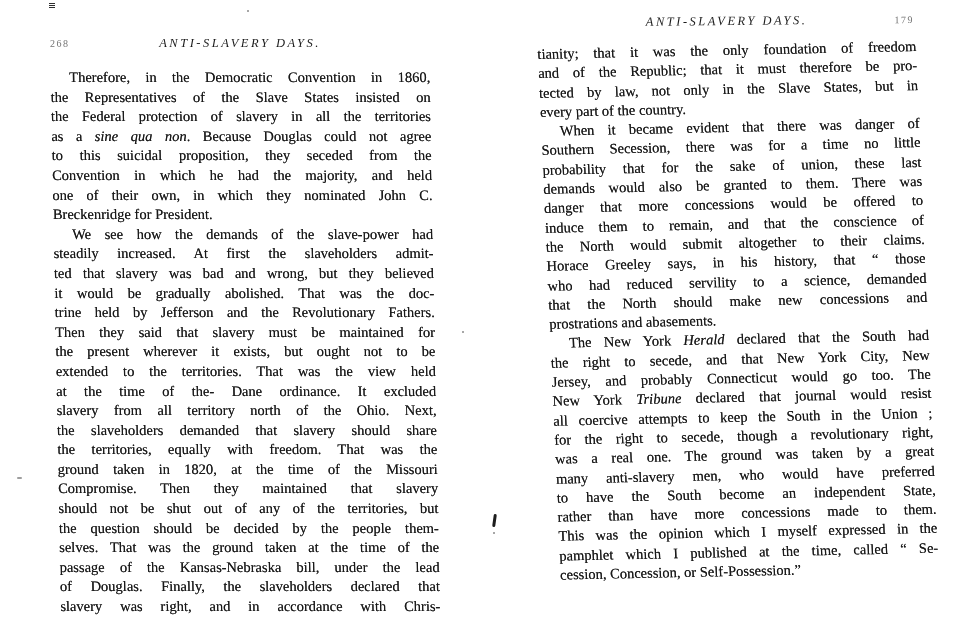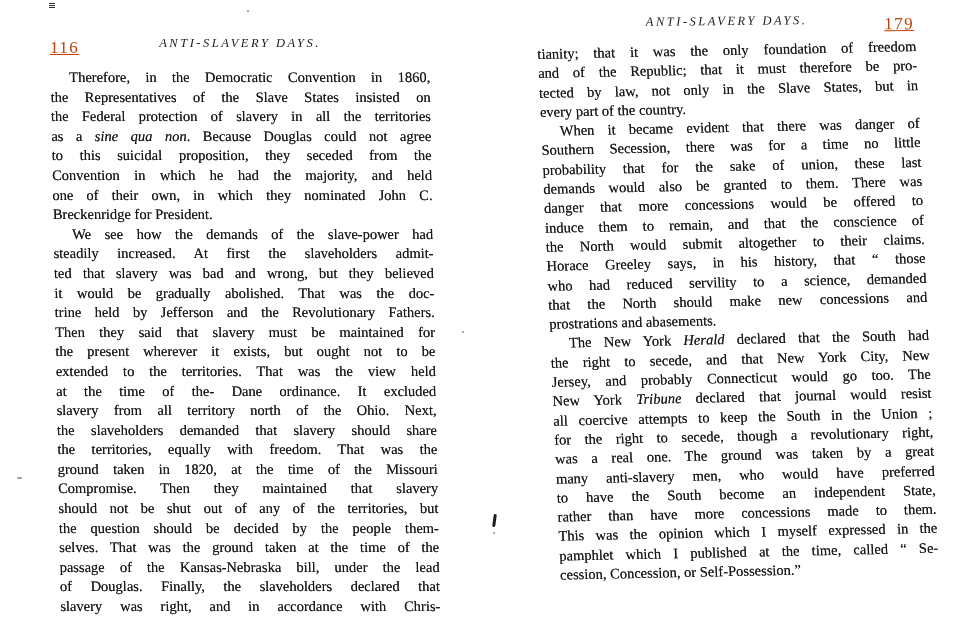--- a/index.html
+++ b/index.html
@@ -11,21 +11,21 @@
   .page{position:absolute}
   .page-left{left:50px;top:36px;width:380px}
   .page-right{left:537px;top:16px;width:379px}
 
   .running-header{position:relative;height:22px}
   .head-title{
     display:block;text-align:center;font-style:italic;
     font-size:12.5px;letter-spacing:2.5px;color:#1c1c1c;
   }
   .page-num{
-    position:absolute;top:2px;font-size:17px;letter-spacing:1.5px;color:#c2410c;text-decoration:underline;
+    position:absolute;top:2px;font-size:10px;letter-spacing:1.5px;color:#737373;
   }
   .page-left .page-num{left:0}
   .page-right .page-num{right:2px}
   .page-right .running-header{transform:rotate(-0.6deg);transform-origin:top left}
 
   .text-block{
     font-size:14.5px;
     text-shadow:0 0 0.35px rgba(25,25,25,0.85);
   }
   .page-left .text-block{
@@ -48,21 +48,21 @@
   .a-blot{width:6px;height:5px;background:repeating-linear-gradient(#2e2e2e 0 1px,transparent 1px 2px)}
   .a-stroke{width:2.5px;height:13px;background:#1d1d1d;border-radius:2px;transform:rotate(8deg)}
 </style>
 </head>
 <body>
 
 <div>
 
   <section class="page page-left">
     <header class="running-header">
-      <span class="page-num">116</span>
+      <span class="page-num">268</span>
       <span class="head-title">ANTI-SLAVERY DAYS.</span>
     </header>
     <div class="text-block">
         <div class="line indent"><span>Therefore, in the Democratic Convention in 1860,</span></div>
         <div class="line"><span>the Representatives of the Slave States insisted on</span></div>
         <div class="line"><span>the Federal protection of slavery in all the territories</span></div>
         <div class="line"><span>as a </span><em>sine qua non</em><span>. Because Douglas could not agree</span></div>
         <div class="line"><span>to this suicidal proposition, they seceded from the</span></div>
         <div class="line"><span>Convention in which he had the majority, and held</span></div>
         <div class="line"><span>one of their own, in which they nominated John C.</span></div>

